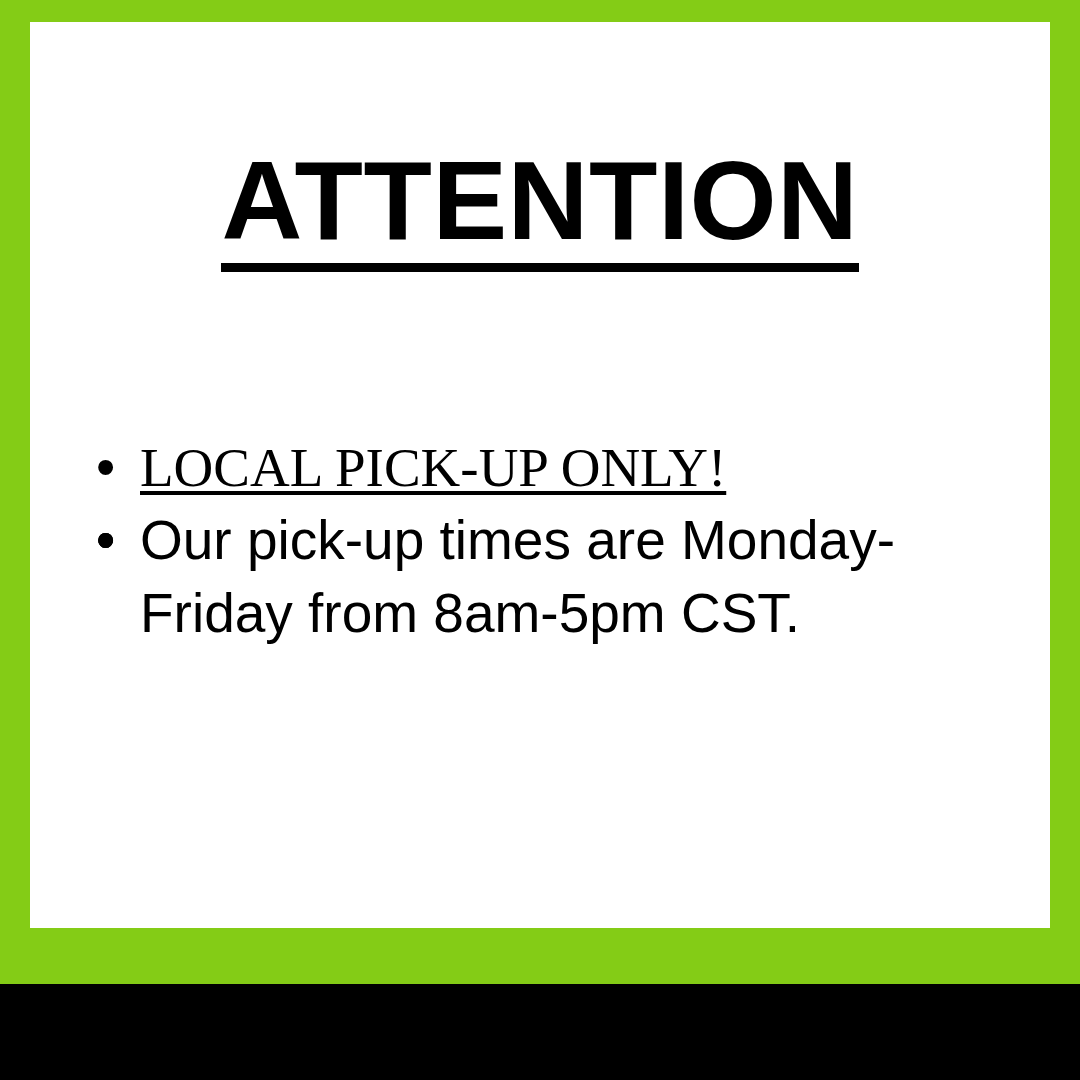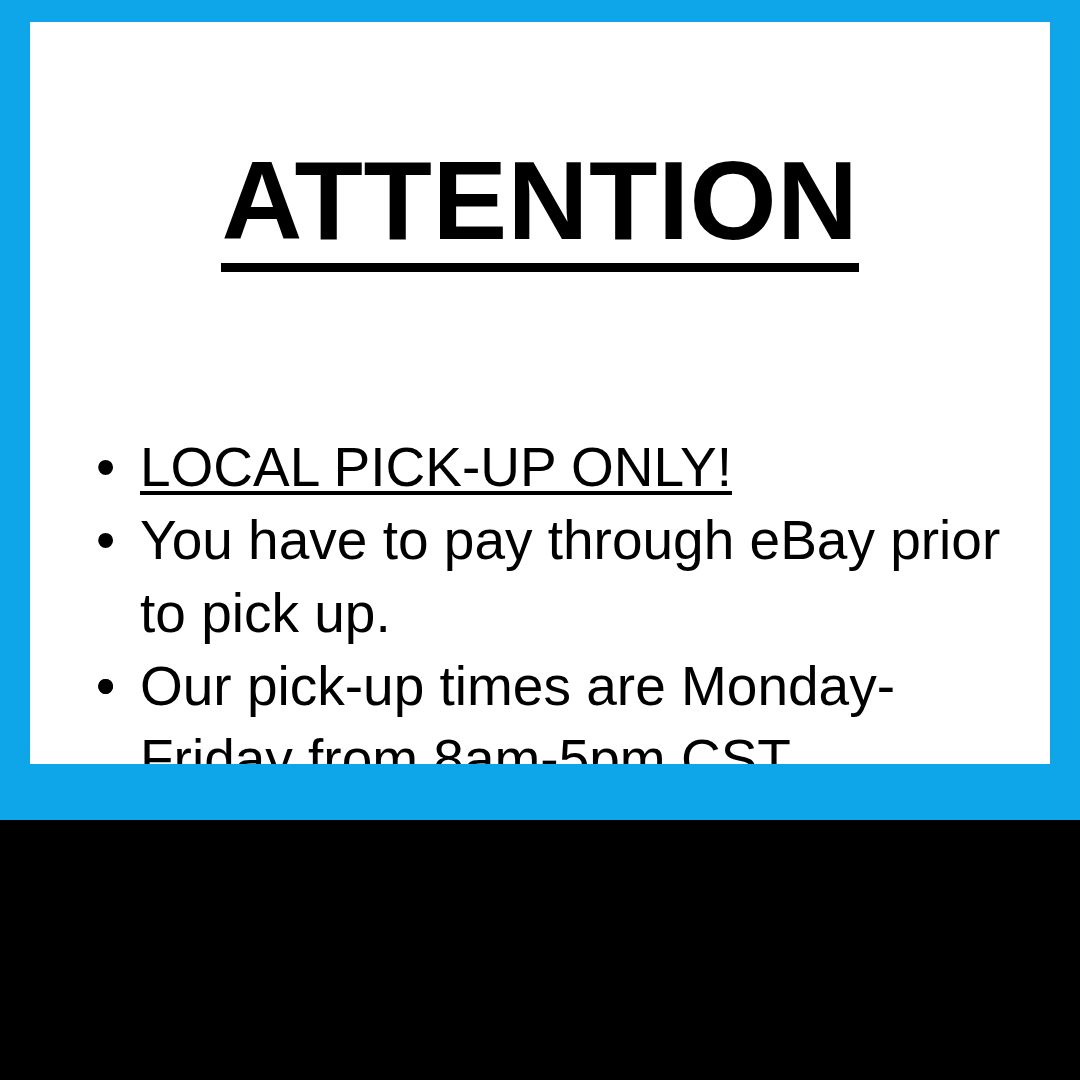--- a/index.html
+++ b/index.html
@@ -13,22 +13,22 @@
     height: 1080px;
     overflow: hidden;
     font-family: "Liberation Sans", "DejaVu Sans", sans-serif;
   }
 
   
   .notice-frame {
     position: relative;
     box-sizing: border-box;
     width: 1080px;
-    height: 820px;
-    background: #0ea5e9;
+    height: 984px;
+    background: #84cc16;
     padding: 22px 30px 56px 30px;
   }
 
   
   .notice-card {
     position: relative;
     box-sizing: border-box;
     width: 100%;
     height: 100%;
     background: #ffffff;
@@ -81,20 +81,21 @@
     color: #000000;
     text-align: left;
   }
   .bullet-text {
     display: inline;
   }
   .bullet-item.is-underlined .bullet-text {
     text-decoration: underline;
     text-underline-offset: 5px;
     text-decoration-thickness: 4px;
+    font-family: Liberation Serif, serif;
   }
 </style>
 </head>
 <body>
 
 <div class="notice-frame">
   <div class="notice-card">
 
     <div class="title-block">
       <h1 class="title-text">ATTENTION</h1>
@@ -102,21 +103,20 @@
 
     <ul class="bullet-list">
 
       <li class="bullet-item is-underlined">
         <span class="bullet-marker">•</span>
         <span class="bullet-text">LOCAL PICK-UP ONLY!</span>
       </li>
 
       <li class="bullet-item">
         <span class="bullet-marker">•</span>
-        <span class="bullet-text">You have to pay through eBay prior to pick up.</span>
       </li>
 
       <li class="bullet-item">
         <span class="bullet-marker">•</span>
       </li>
 
       <li class="bullet-item">
         <span class="bullet-marker">•</span>
         <span class="bullet-text">Our pick-up times are Monday-Friday from 8am-5pm CST.</span>
       </li>

